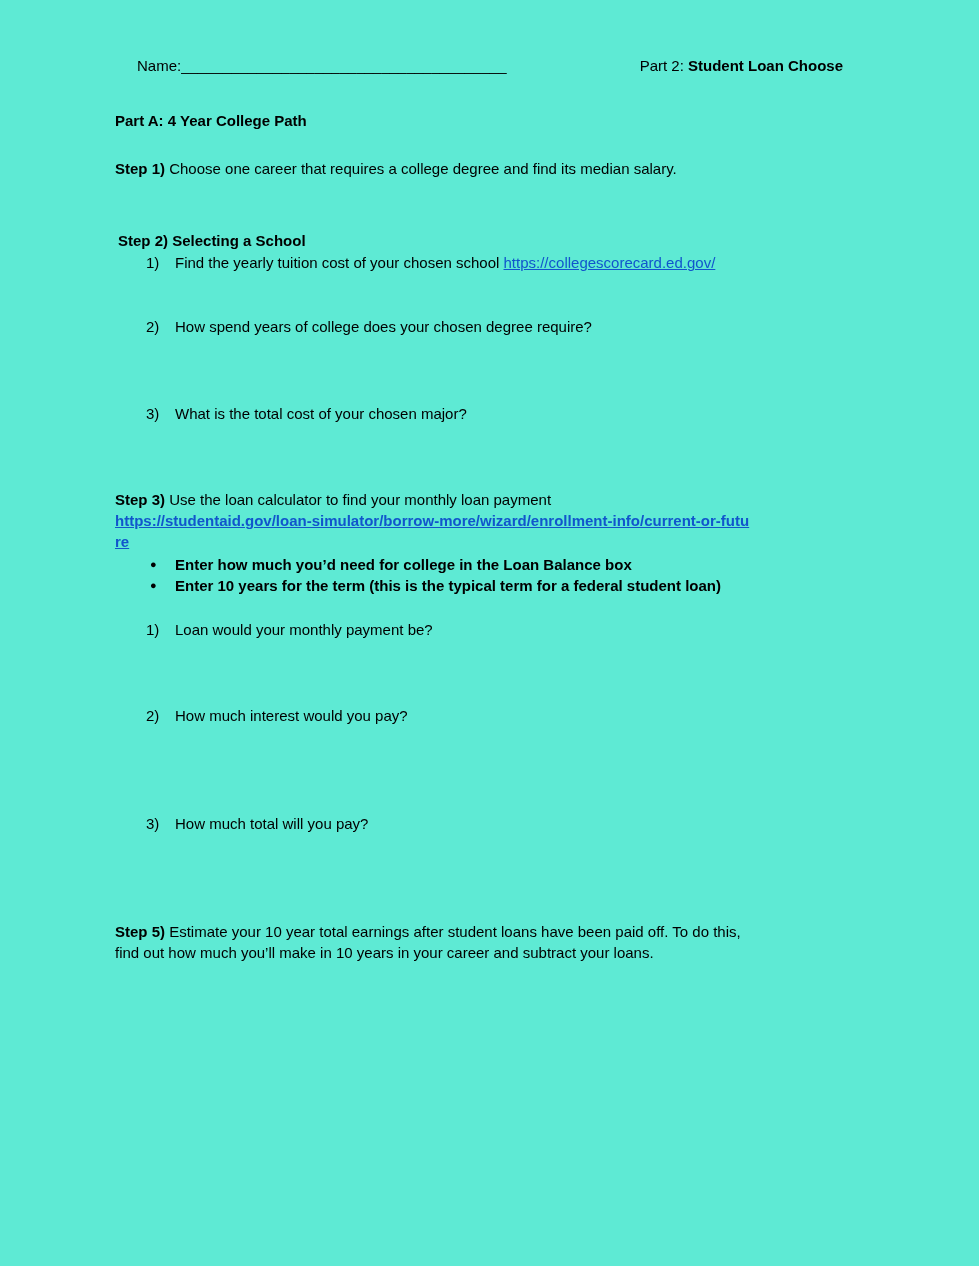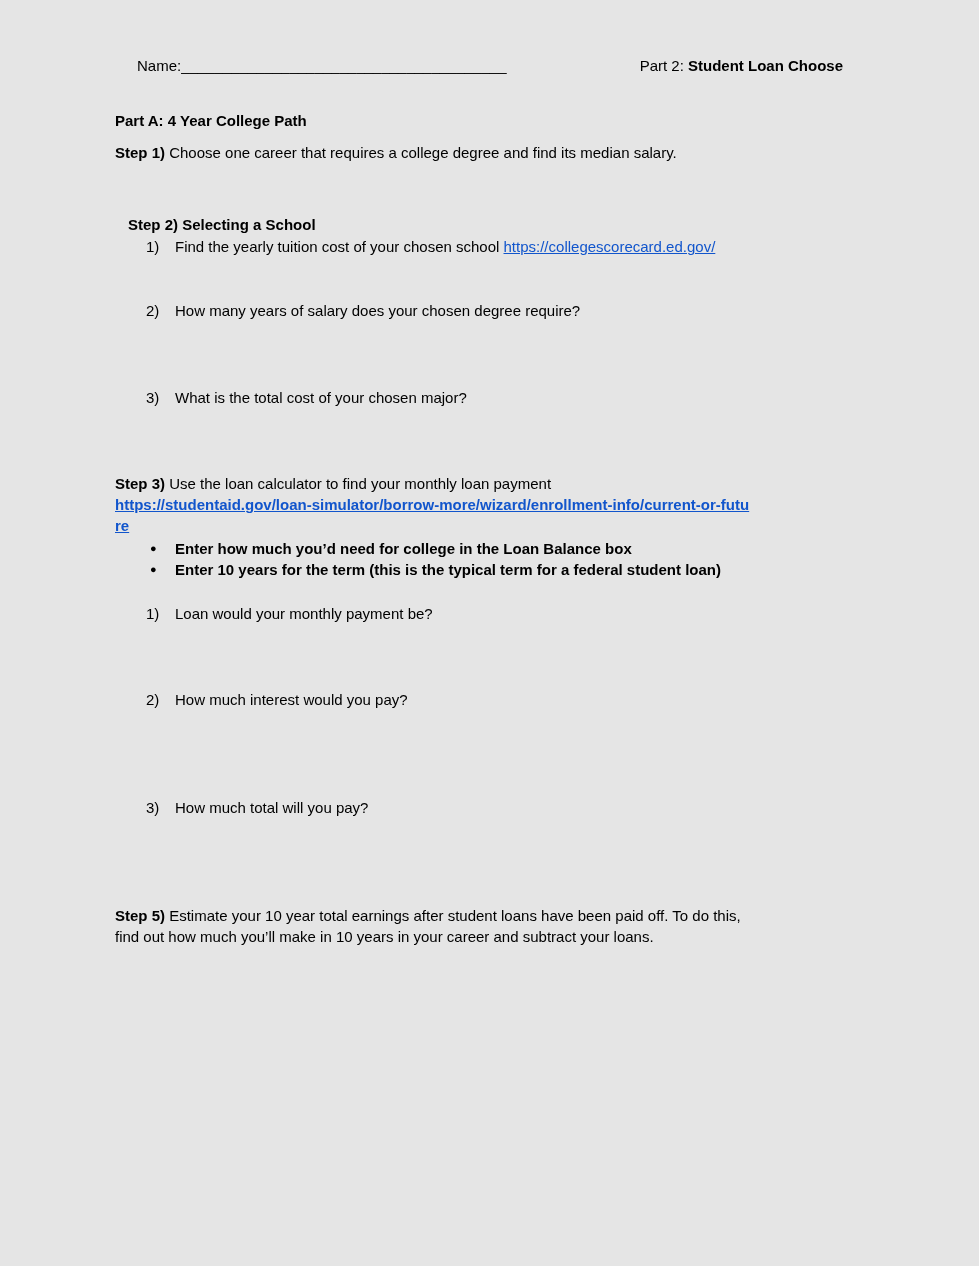--- a/index.html
+++ b/index.html
@@ -1,32 +1,32 @@
 <!DOCTYPE html>
 <html><head>
 <meta charset="utf-8">
 <style>
   html,body{margin:0;padding:0;background:#ffffff;}
   .page{
     width:979px;height:1266px;box-sizing:border-box;
-    padding:55px 115px 0 115px;background:#e5e5e5;color:#000000;
+    padding:55px 115px 0 115px;background:#5eead4;color:#000000;
     font-family:"Liberation Sans","DejaVu Sans",sans-serif;
     font-size:15px;line-height:21px;overflow:hidden;
   }
   .page *{margin:0;padding:0;font-size:15px;line-height:21px;}
   .header{display:flex;justify-content:space-between;margin-left:22px;margin-right:21px;}
   .b{font-weight:bold;}
   .prel{white-space:pre-line;}
   .link{color:#1155cc;text-decoration:underline;cursor:pointer;}
   .li{display:flex;margin-left:31px;}
   .num{width:29px;flex:none;}
   .brow{display:flex;margin-left:35px;font-weight:bold;}
   .dot{width:25px;flex:none;font-size:11px;}
-  .ind3{margin-left:13px;}
-  .mt1{margin-top:1px;}  .mt2{margin-top:2px;}  .mt11{margin-top:11px;}
+  .ind3{margin-left:3px;}
+  .mt1{margin-top:1px;}  .mt2{margin-top:2px;}  .mt11{margin-top:27px;}
   .mt23{margin-top:23px;}.mt43{margin-top:43px;}.mt47{margin-top:34px;}
   .mt51{margin-top:51px;}.mt65{margin-top:65px;}.mt66{margin-top:66px;}
   .mt87{margin-top:87px;}
   h3{font-weight:bold;}
 </style>
 </head>
 <body>
 
 <div class="page">
 
@@ -47,21 +47,21 @@
 
   <h3 class="mt51 ind3">Step 2) Selecting a School</h3>
 
   <div class="li mt1">
     <span class="num">1)</span>
     <span><span>Find the yearly tuition cost of your chosen school </span><a class="link">https://collegescorecard.ed.gov/</a></span>
   </div>
 
   <div class="li mt43">
     <span class="num">2)</span>
-    <span>How many years of salary does your chosen degree require?</span>
+    <span>How spend years of college does your chosen degree require?</span>
   </div>
 
   <div class="li mt66">
     <span class="num">3)</span>
     <span>What is the total cost of your chosen major?</span>
   </div>
 
   <p class="mt65">
     <span class="b">Step 3)</span><span> Use the loan calculator to find your monthly loan payment</span><br>
     <a class="link b prel"><span>https://studentaid.gov/loan-simulator/borrow-more/wizard/enrollment-info/current-or-futu</span>

